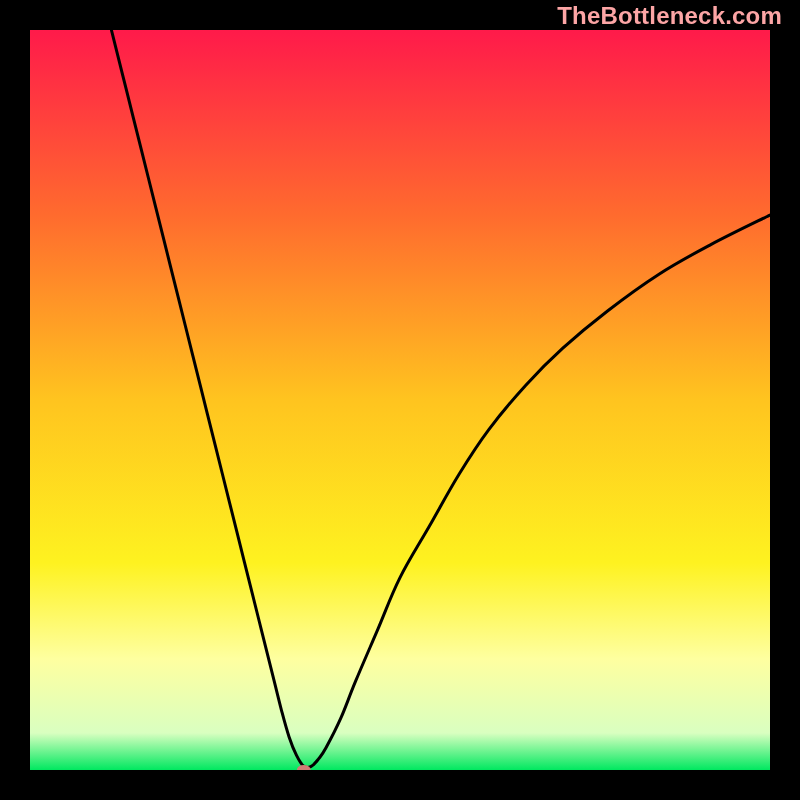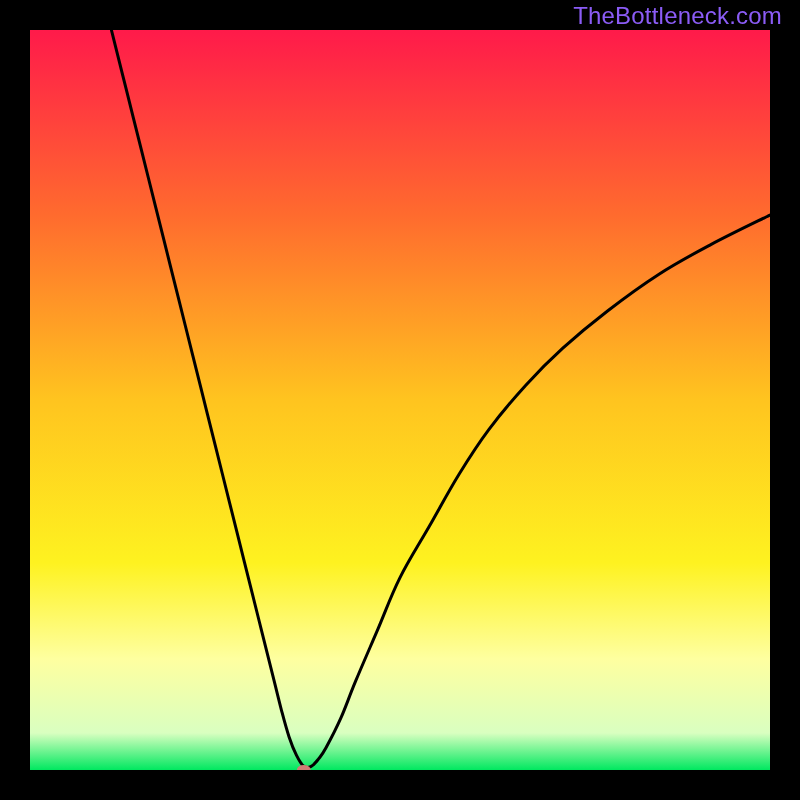--- a/index.html
+++ b/index.html
@@ -9,22 +9,22 @@
     width: 800px;
     height: 800px;
     background: #000;
   }
   .watermark {
     position: absolute;
     top: 2px;
     right: 18px;
     font-family: Arial, Helvetica, sans-serif;
     font-size: 24px;
-    font-weight: 400;
-    color: #8b5cf6;
+    font-weight: 700;
+    color: #fca5a5;
     letter-spacing: 0.2px;
     z-index: 10;
   }
   .plot-wrap {
     position: absolute;
     left: 30px;
     top: 30px;
     width: 740px;
     height: 740px;
   }

